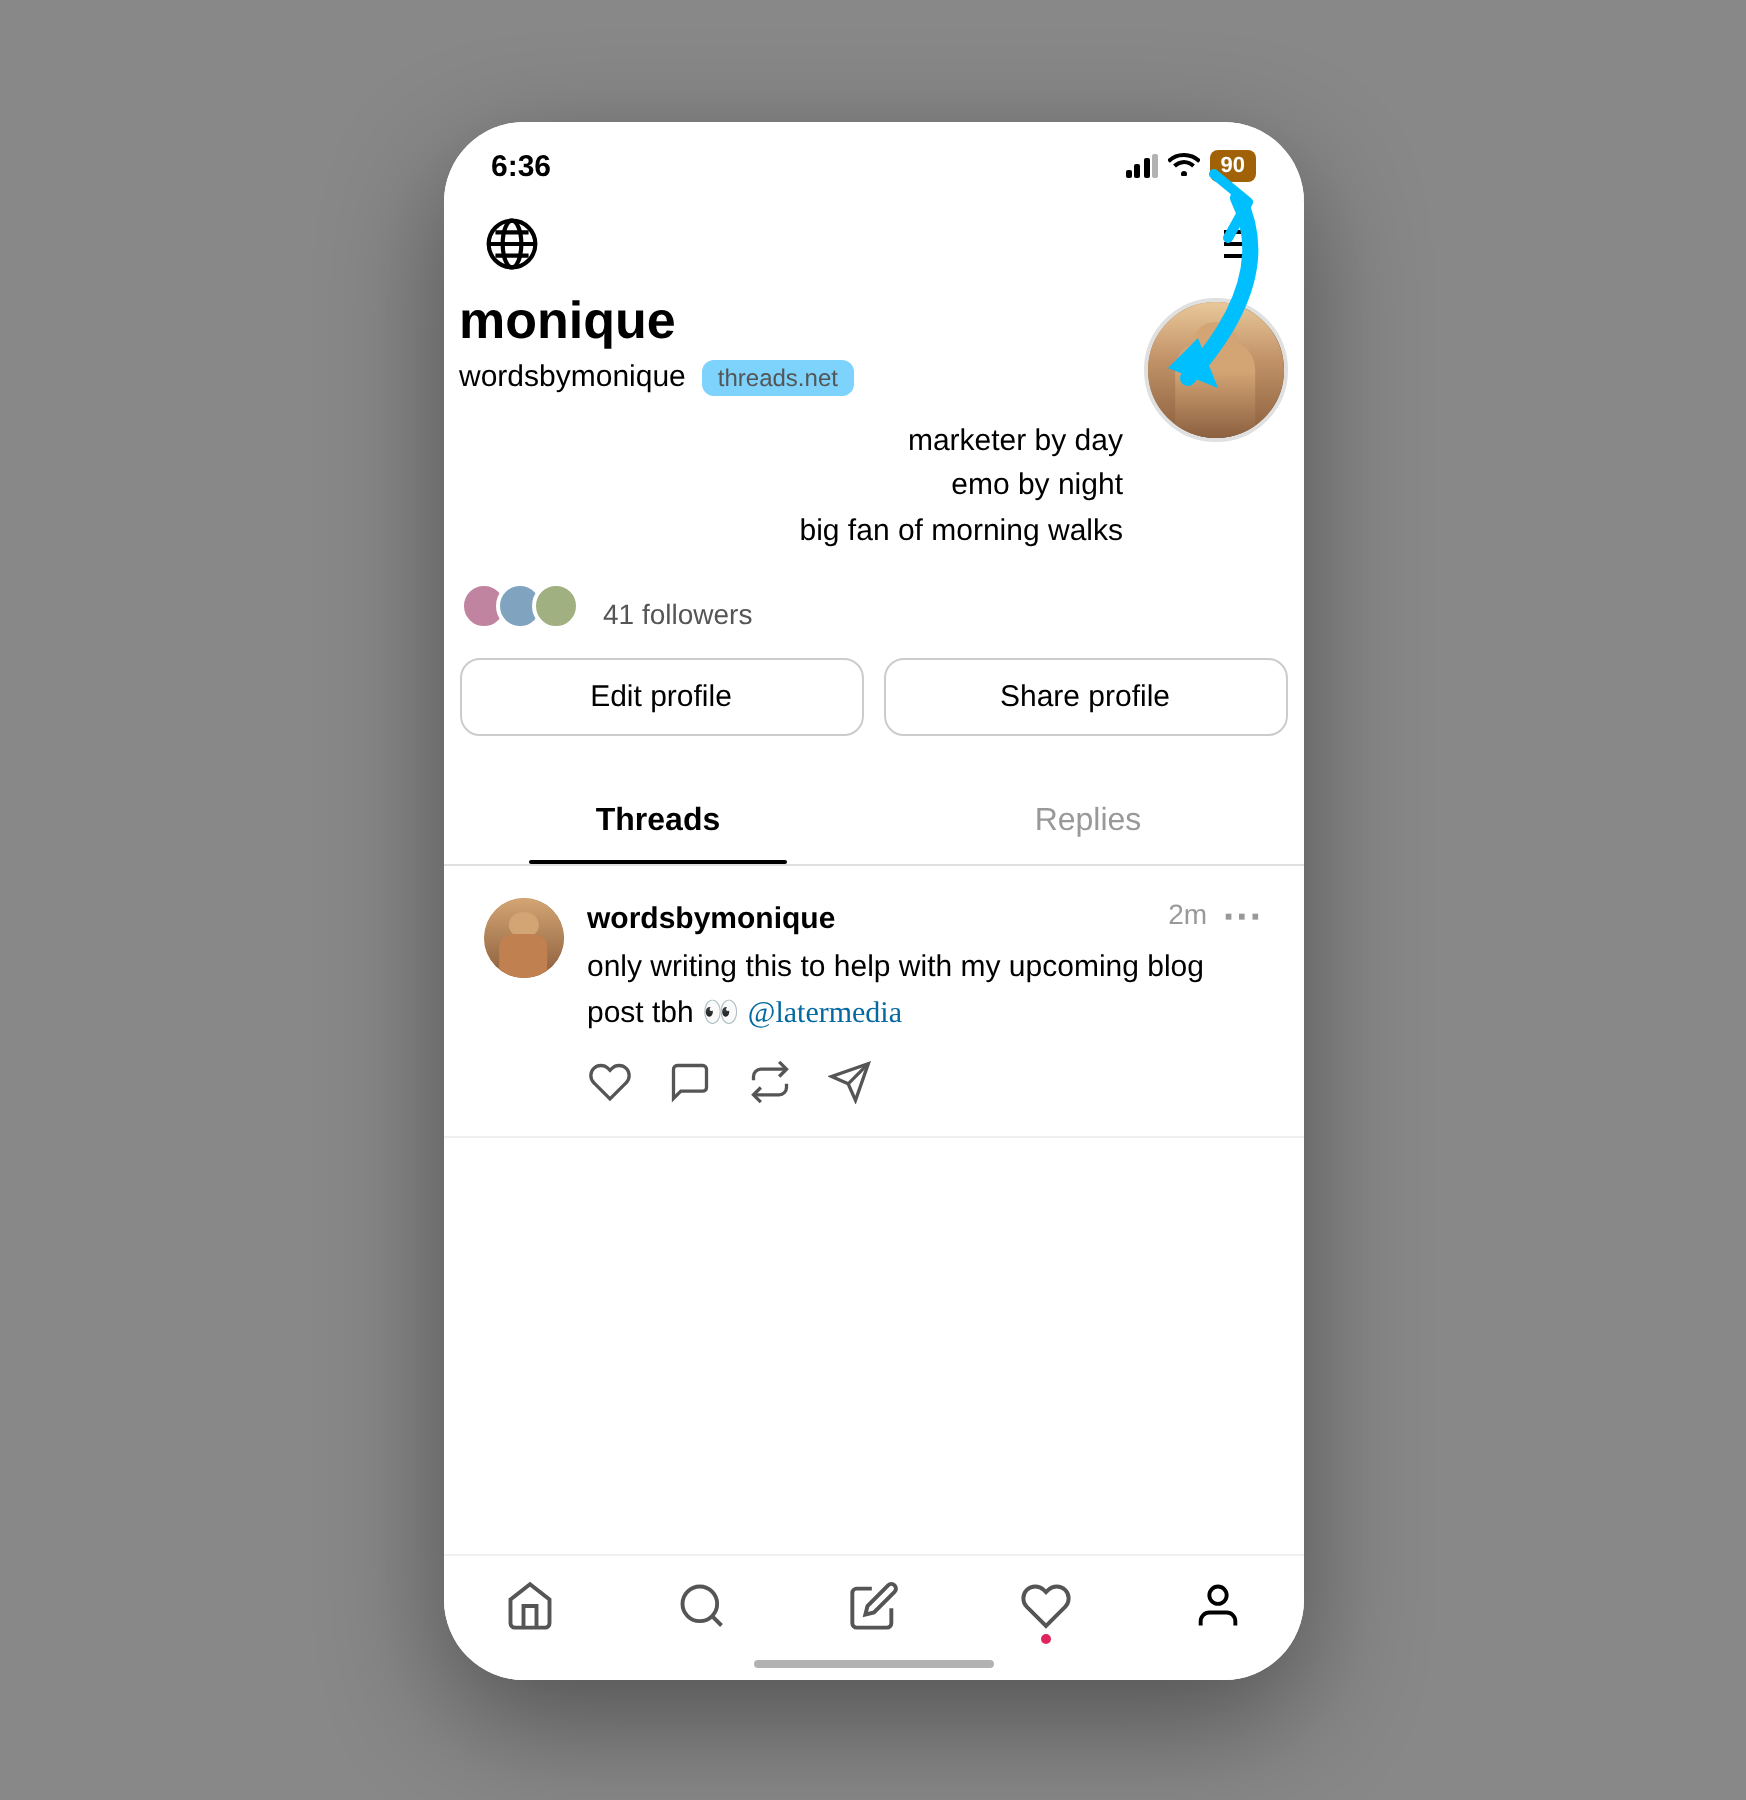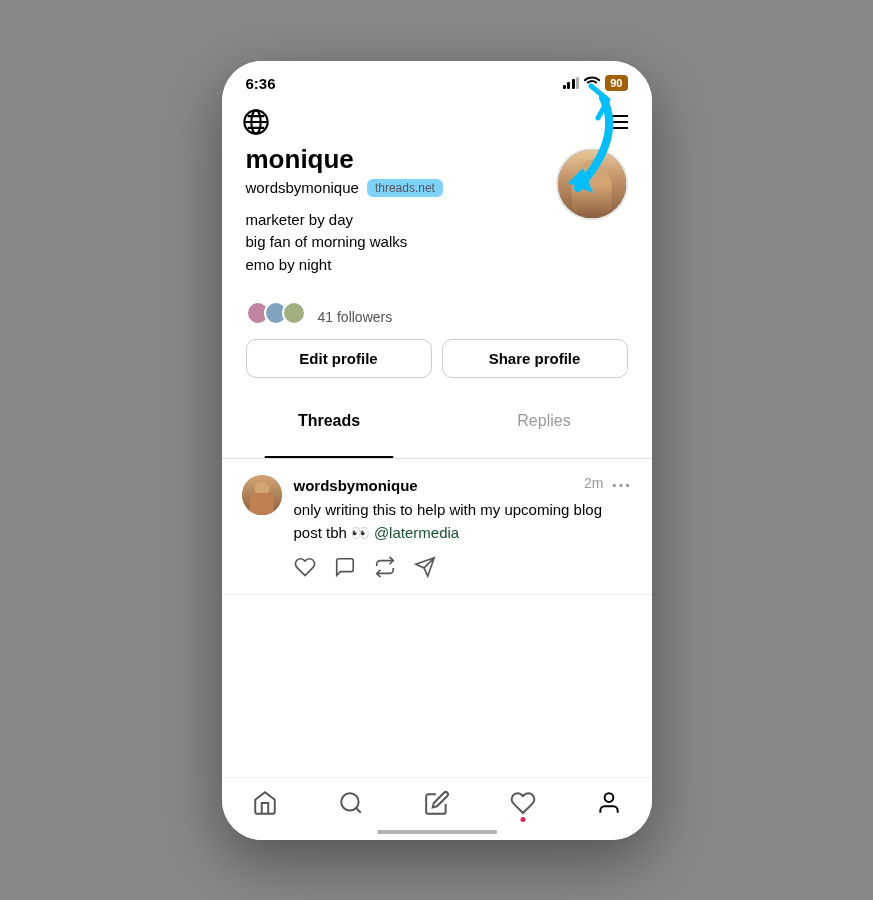--- a/index.html
+++ b/index.html
@@ -70,21 +70,21 @@
       width: 28px;
       height: 28px;
     }
     .menu-icon {
       font-size: 22px;
       color: #000;
       font-weight: 300;
       line-height: 1;
     }
     .profile-section {
-      padding: 0 24px 16px;
+      padding: 0 8px 16px;
       position: relative;
     }
     .profile-header {
       display: flex;
       justify-content: space-between;
       align-items: flex-start;
     }
     .profile-info {
       flex: 1;
     }
@@ -108,21 +108,22 @@
       background: #7dd3fc;
       color: #555;
       font-size: 12px;
       padding: 2px 8px;
       border-radius: 6px;
     }
     .profile-bio {
       font-size: 15px;
       color: #000;
       line-height: 1.5;
-      margin-bottom: 25px;
+      margin-bottom: 14px;
+      text-align: right;
     }
     .profile-avatar {
       width: 72px;
       height: 72px;
       border-radius: 50%;
       background: linear-gradient(135deg, #c8a06e, #8b6340, #5a4028);
       overflow: hidden;
       flex-shrink: 0;
       border: 2px solid #e0e0e0;
       display: flex;
@@ -185,34 +186,34 @@
       gap: 10px;
       margin-bottom: 0;
     }
     .profile-btn {
       flex: 1;
       padding: 10px;
       border: 1.5px solid #ccc;
       border-radius: 10px;
       background: #fff;
       font-size: 15px;
-      font-weight: 700;
+      font-weight: 400;
       color: #000;
       cursor: pointer;
       text-align: center;
     }
     .tabs-bar {
       display: flex;
       border-bottom: 1px solid #e0e0e0;
       margin-top: 4px;
     }
     .tab {
       flex: 1;
       text-align: center;
-      padding: 14px 0 28px;
+      padding: 14px 0 12px;
       font-size: 16px;
       color: #999;
       cursor: pointer;
       position: relative;
     }
     .tab.active {
       color: #000;
       font-weight: 600;
     }
     .tab.active::after {
@@ -271,21 +272,22 @@
       line-height: 1;
       cursor: pointer;
     }
     .post-text {
       font-size: 15px;
       color: #000;
       line-height: 1.5;
       margin-bottom: 12px;
     }
     .mention {
-      color: #14532d;
+      color: #0369a1;
+      font-family: Liberation Serif, serif;
     }
     .post-actions {
       display: flex;
       gap: 18px;
       align-items: center;
     }
     .action-btn {
       background: none;
       border: none;
       cursor: pointer;
@@ -392,22 +394,22 @@
   <div class="profile-section">
     <div class="profile-header">
       <div class="profile-info">
         <div class="profile-name">monique</div>
         <div class="profile-handle-row">
           <span class="profile-handle">wordsbymonique</span>
           <span class="threads-badge">threads.net</span>
         </div>
         <div class="profile-bio">
           <div>marketer by day</div>
+          <div>emo by night</div>
           <div>big fan of morning walks</div>
-          <div>emo by night</div>
         </div>
       </div>
 
       <div style="position:relative; margin-left:10px; margin-top:4px;">
         <div class="profile-avatar">
           <div class="avatar-img">
             <div class="avatar-head"></div>
             <div class="avatar-person"></div>
           </div>
         </div>

